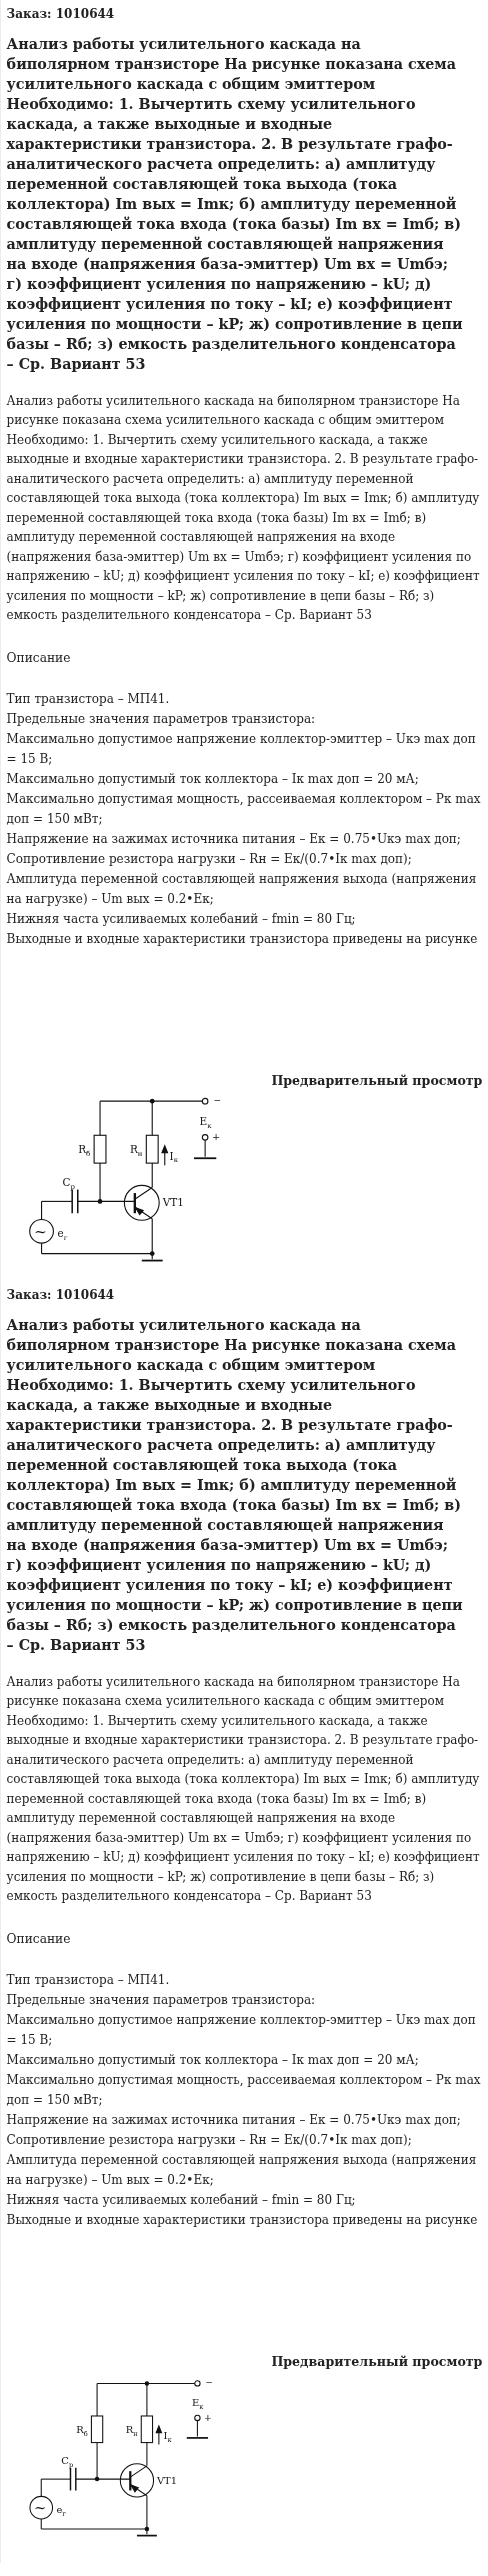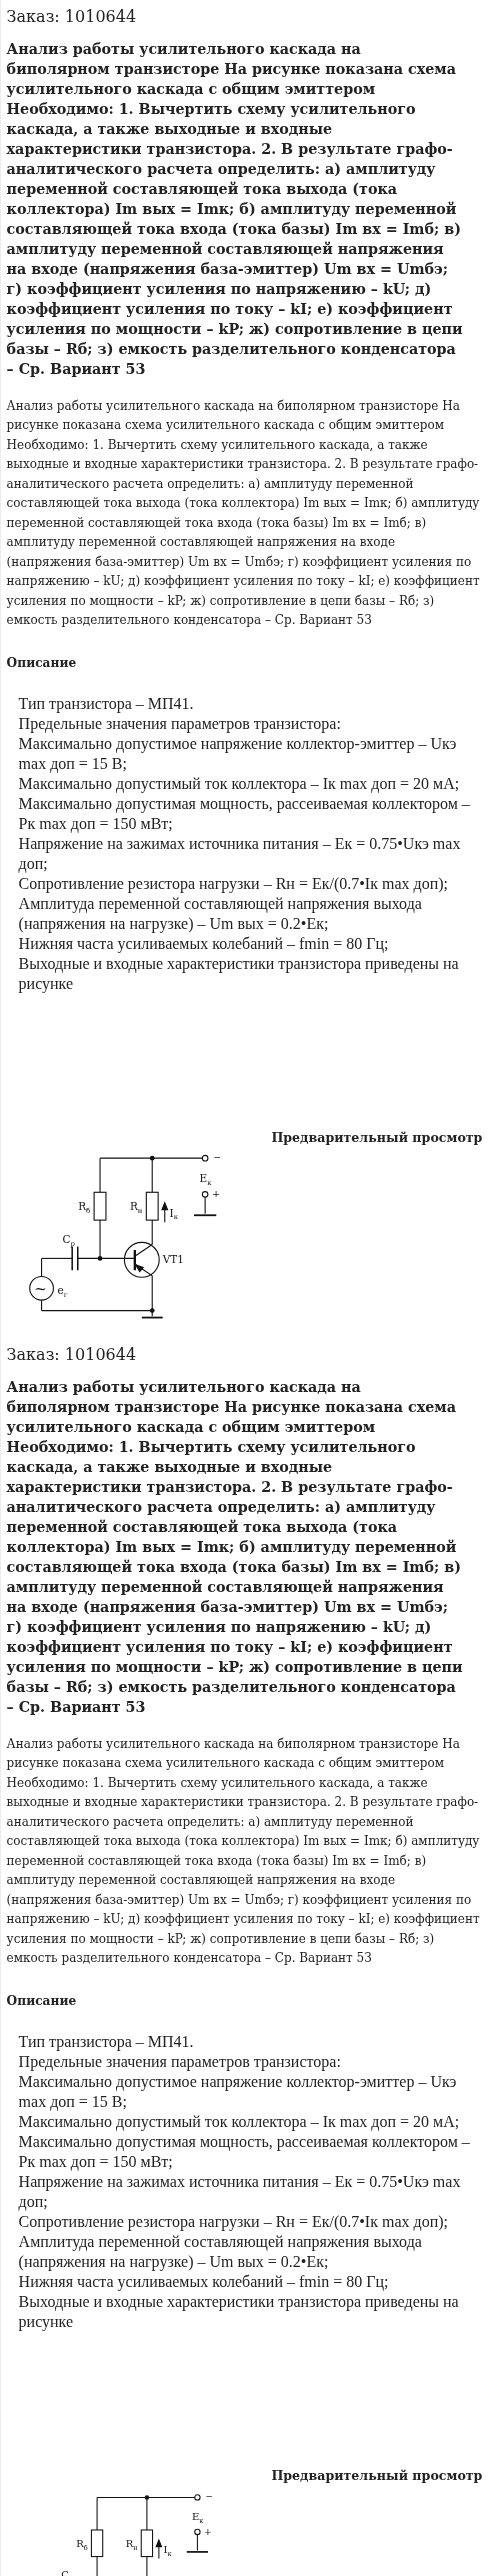--- a/index.html
+++ b/index.html
@@ -8,48 +8,47 @@
     background:#ffffff;
     color:#222222;
     font-family:"DejaVu Serif", serif;
     border-left:1.4px solid #ececec;
     border-right:1.4px solid #ececec;
     box-sizing:border-box;
     overflow:hidden;
   }
   .page{padding:4.2px 5.6px 0 5.6px;}
   .order-id{
-    font-size:16px;
-    font-weight:normal;
+    font-size:12px;
+    font-weight:bold;
     margin:2.8px 0 12.6px 0;
   }
   .task-title{
     font-size:14.3px;
     font-weight:bold;
     line-height:20px;
     max-width:457px;
     margin:0 0 18px 0;
   }
   .task-body{
     font-size:12px;
     line-height:19.5px;
     max-width:483px;
     margin:0 0 25px 0;
   }
   .desc-heading{
     font-size:12.2px;
-    font-weight:bold;
+    font-weight:normal;
     margin:0 0 24px 0;
   }
   .spec-list{
-    font-size:16px;
+    font-size:12px;
     line-height:20px;
     max-width:483px;
-    margin:12px;
-    font-family:Liberation Serif, serif;
+    margin:0;
   }
   .spec-line{margin:0;}
   .figure-gap{height:124px;}
   .preview-heading{
     font-size:12.6px;
     font-weight:bold;
     margin:0 0 9.8px 0;
     text-align:right;
   }
   .circuit-wrap{margin:0 0 14px 8.4px;}

